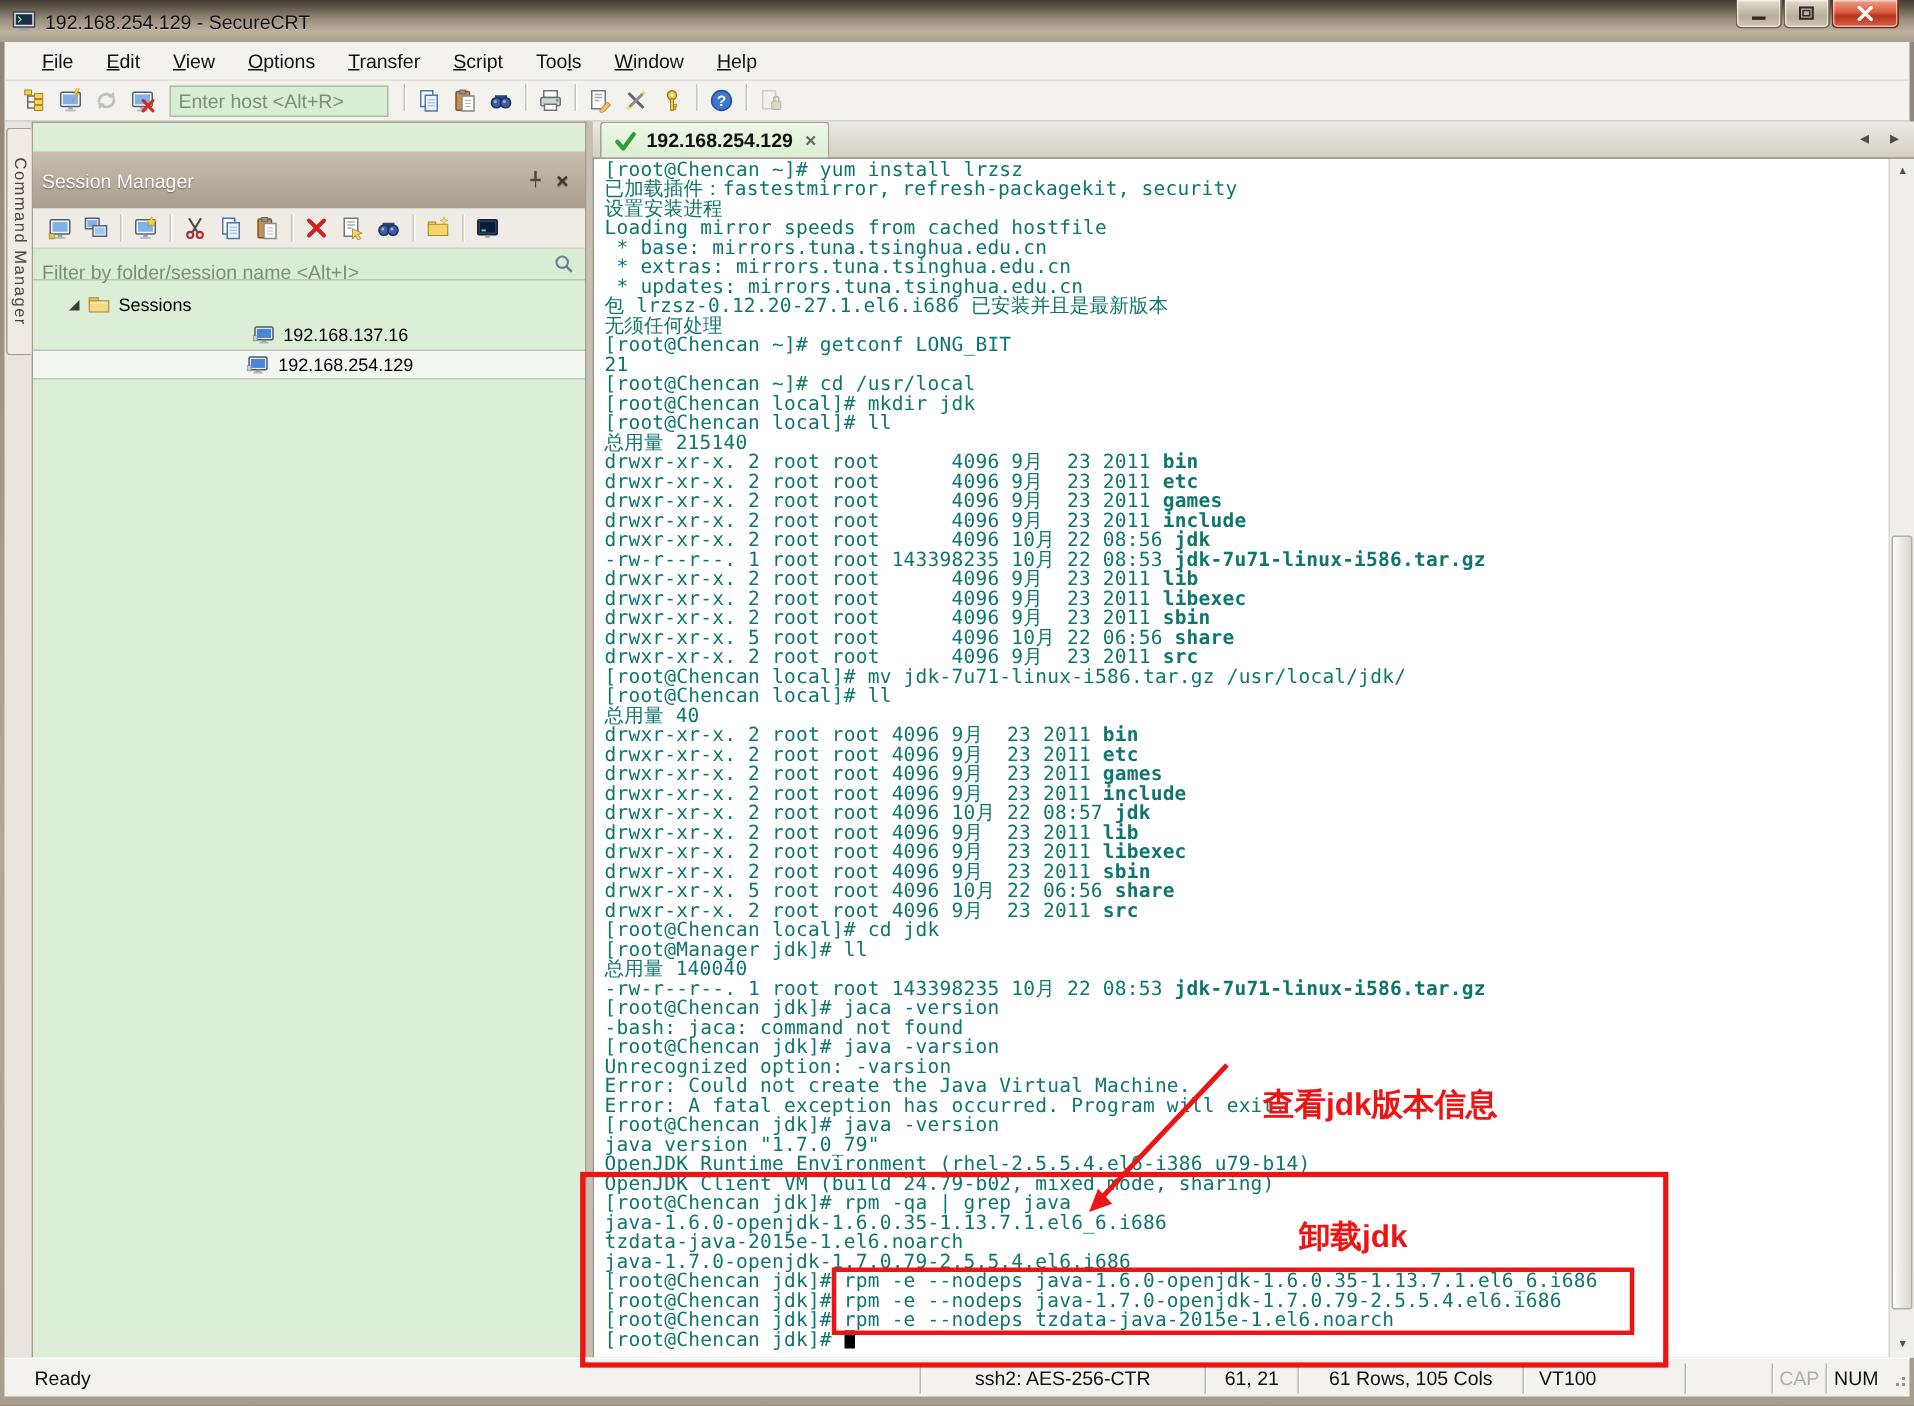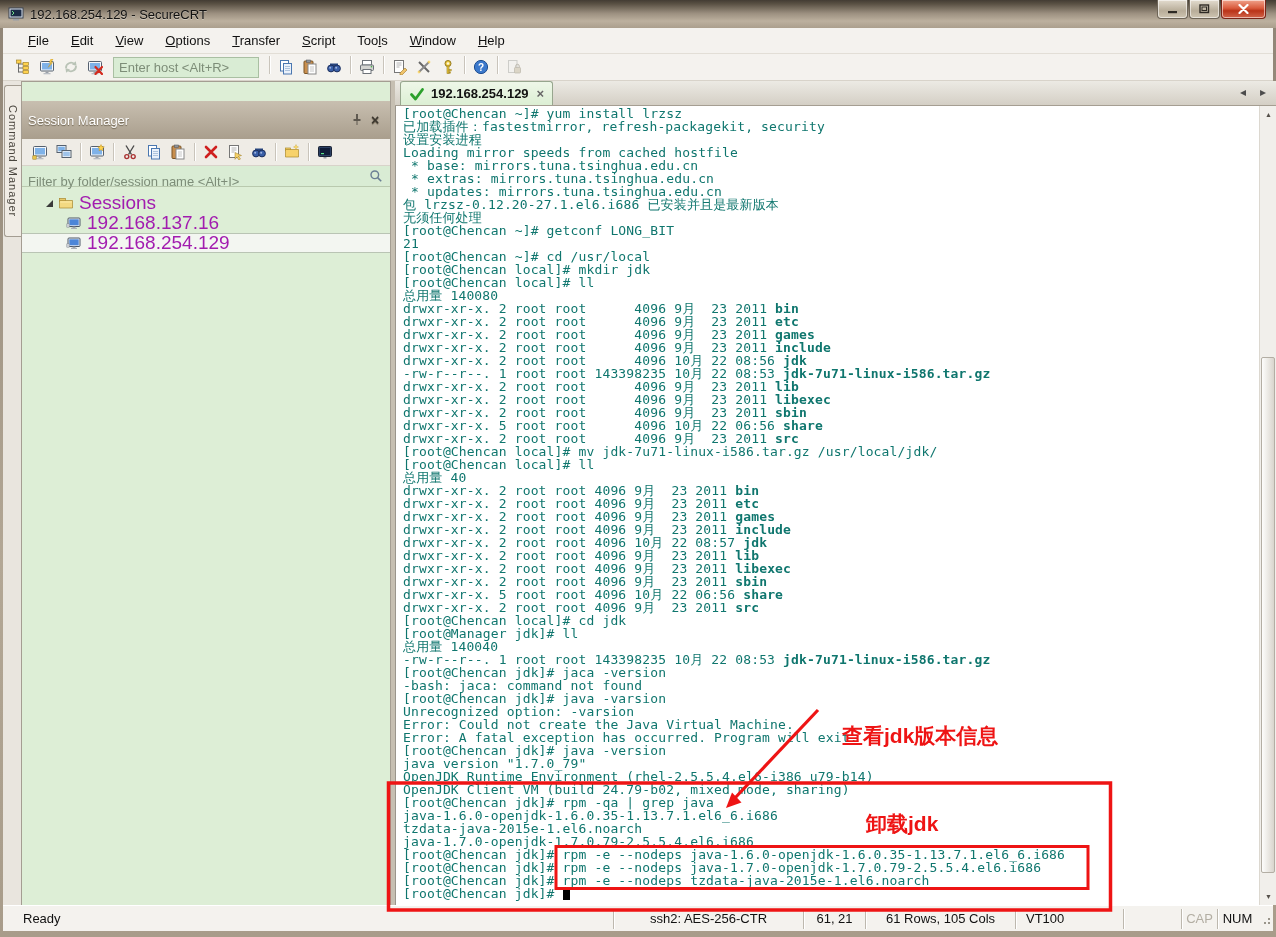--- a/index.html
+++ b/index.html
@@ -48,23 +48,23 @@
   .sm-headbtn{width:18px;height:16px;display:flex;align-items:center;justify-content:center;color:#3c372f;}
   .sm-tools{height:27px;background:#efece6;border-bottom:1px solid #d8d3ca;display:flex;align-items:center;padding-left:6px;}
   .sm-filter{height:21px;background:#d9ecd4;border-bottom:1px solid #b9c9ae;position:relative;display:flex;align-items:center;}
   .sm-filter input{flex:1;height:100%;border:none;background:transparent;font-size:13px;padding:0 6px;color:#444;outline:none;
     font-family:"Liberation Sans","DejaVu Sans",sans-serif;margin-top:11px;}
   .sm-filter input::placeholder{color:#7d8d78;opacity:1;}
   .sm-filter .ico{margin-right:6px;}
   .sm-tree{flex:1;background:#ddeed6;padding-top:6px;}
   .trow{height:20px;display:flex;align-items:center;white-space:nowrap;}
   .trow .exp{width:10px;height:10px;margin-left:22px;margin-right:4px;}
-  .trow.child{padding-left:44px;}
+  .trow.child{padding-left:28px;justify-content:center;}
   .trow .ico{margin-right:5px;}
-  .trow span.lbl{font-size:19px;color:#a21caf;}
+  .trow span.lbl{font-size:12px;color:#000000;}
   .trow.sel{background:#f3f6f1;border-top:1px solid #b9c4b4;border-bottom:1px solid #b9c4b4;}
   
   .splitter{width:4px;background:#c6bfb2;}
   .term-area{flex:1;display:flex;flex-direction:column;min-width:0;}
   .tabbar{height:25px;background:linear-gradient(180deg,#eceae4,#d4cfc5);border-bottom:1px solid #a59e92;
     display:flex;align-items:flex-end;position:relative;}
   .tab{height:24px;margin-left:5px;padding:0 8px;display:flex;align-items:center;gap:6px;
     background:linear-gradient(180deg,#eef7e8,#dcefd4);border:1px solid #97a68e;border-bottom:none;border-radius:3px 3px 0 0;}
   .tab .lbl{font-weight:bold;font-size:13px;color:#111;}
   .tab .tabx{color:#666;font-size:13px;font-weight:bold;padding-left:2px;}
@@ -508,21 +508,21 @@
             <div class="tline"> * base: mirrors.tuna.tsinghua.edu.cn</div>
             <div class="tline"> * extras: mirrors.tuna.tsinghua.edu.cn</div>
             <div class="tline"> * updates: mirrors.tuna.tsinghua.edu.cn</div>
             <div class="tline">包 lrzsz-0.12.20-27.1.el6.i686 已安装并且是最新版本</div>
             <div class="tline">无须任何处理</div>
             <div class="tline">[root@Chencan ~]# getconf LONG_BIT</div>
             <div class="tline">21</div>
             <div class="tline">[root@Chencan ~]# cd /usr/local</div>
             <div class="tline">[root@Chencan local]# mkdir jdk</div>
             <div class="tline">[root@Chencan local]# ll</div>
-            <div class="tline">总用量 140080</div>
+            <div class="tline">总用量 215140</div>
             <div class="tline">drwxr-xr-x. 2 root root      4096 9月  23 2011 <b>bin</b></div>
             <div class="tline">drwxr-xr-x. 2 root root      4096 9月  23 2011 <b>etc</b></div>
             <div class="tline">drwxr-xr-x. 2 root root      4096 9月  23 2011 <b>games</b></div>
             <div class="tline">drwxr-xr-x. 2 root root      4096 9月  23 2011 <b>include</b></div>
             <div class="tline">drwxr-xr-x. 2 root root      4096 10月 22 08:56 <b>jdk</b></div>
             <div class="tline">-rw-r--r--. 1 root root 143398235 10月 22 08:53 <b>jdk-7u71-linux-i586.tar.gz</b></div>
             <div class="tline">drwxr-xr-x. 2 root root      4096 9月  23 2011 <b>lib</b></div>
             <div class="tline">drwxr-xr-x. 2 root root      4096 9月  23 2011 <b>libexec</b></div>
             <div class="tline">drwxr-xr-x. 2 root root      4096 9月  23 2011 <b>sbin</b></div>
             <div class="tline">drwxr-xr-x. 5 root root      4096 10月 22 06:56 <b>share</b></div>

